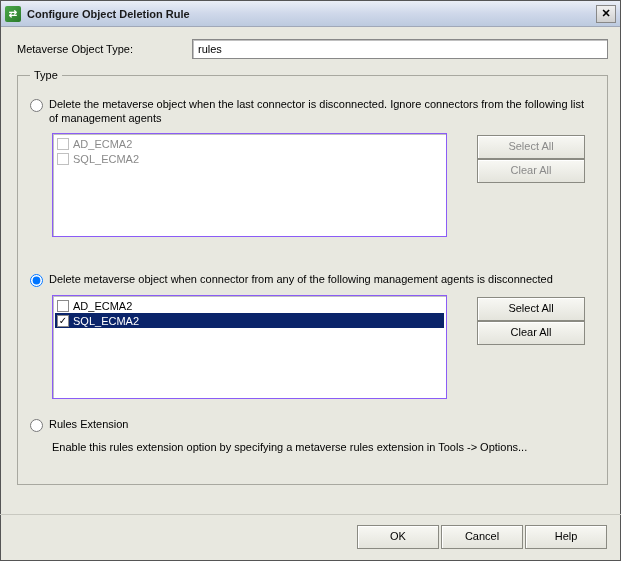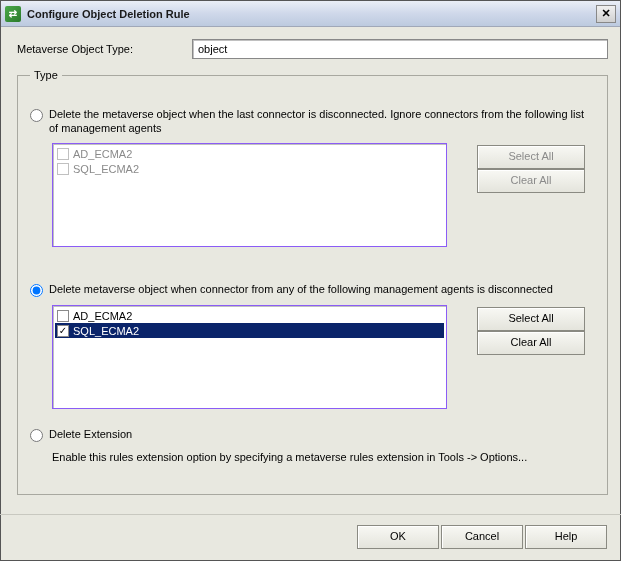--- a/index.html
+++ b/index.html
@@ -49,21 +49,21 @@
     box-shadow: inset 1px 1px 0 #c0c0c0;
     padding: 2px 5px;
     line-height: 15px;
   }
   fieldset.type {
     border: 1px solid #a8a8a0;
     margin: 0;
     padding: 10px 12px 14px 12px;
   }
   fieldset.type > legend { padding: 0 4px; }
-  .optrow { display:flex; align-items:flex-start; margin-top: 16px; }
+  .optrow { display:flex; align-items:flex-start; margin-top: 6px; }
   .optrow input[type=radio] { margin: 2px 6px 0 0; }
   .optlabel { line-height: 14px; }
   .section { display:flex; gap: 30px; margin: 8px 0 0 22px; }
   .listbox {
     width: 395px; height: 104px;
     background: #fff;
     border: 1px solid #8b5cf6;
     box-shadow: inset 1px 1px 0 #c0c0c0;
     padding: 2px;
     overflow: hidden;
@@ -109,21 +109,21 @@
   <div class="closebtn">
     <span>✕</span>
   </div>
 </div>
 
 <div class="content">
 
   <div class="row">
     <span class="label">Metaverse Object Type:</span>
     <div class="textfield">
-      <span>object</span>
+      <span>rules</span>
     </div>
   </div>
 
   <fieldset class="type">
     <legend>Type</legend>
 
     <div class="optrow">
       <input type="radio" name="opt" style="">
       <span class="optlabel">Delete the metaverse object when the last connector is disconnected. Ignore connectors from the following list of management agents</span>
     </div>
@@ -160,21 +160,21 @@
         </div>
       </div>
       <div class="btncol">
         <div class="btn"><span>Select All</span></div>
         <div class="btn"><span>Clear All</span></div>
       </div>
     </div>
 
     <div class="optrow" style="margin-top:18px">
       <input type="radio" name="opt" style="">
-      <span class="optlabel">Delete Extension</span>
+      <span class="optlabel">Rules Extension</span>
     </div>
     <div class="rulesdesc">Enable this rules extension option by specifying a metaverse rules extension in Tools -&gt; Options...</div>
 
   </fieldset>
 </div>
 
 <div class="footer">
   <div class="fbtn"><span>OK</span></div>
   <div class="fbtn"><span>Cancel</span></div>
   <div class="fbtn"><span>Help</span></div>

